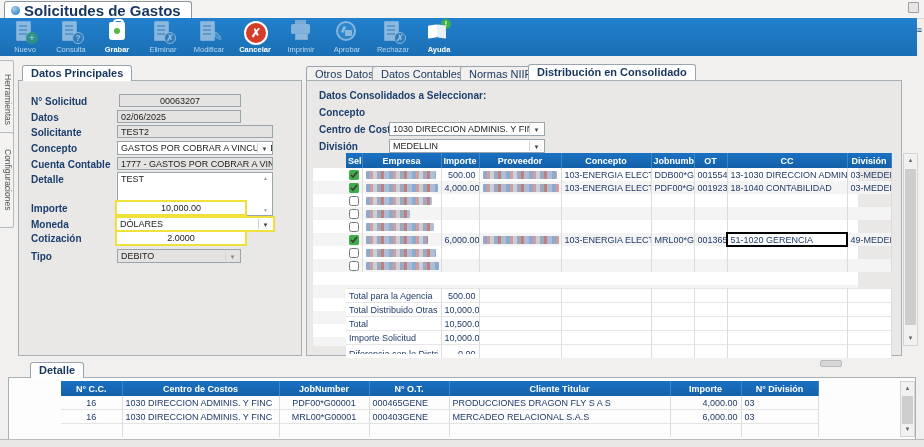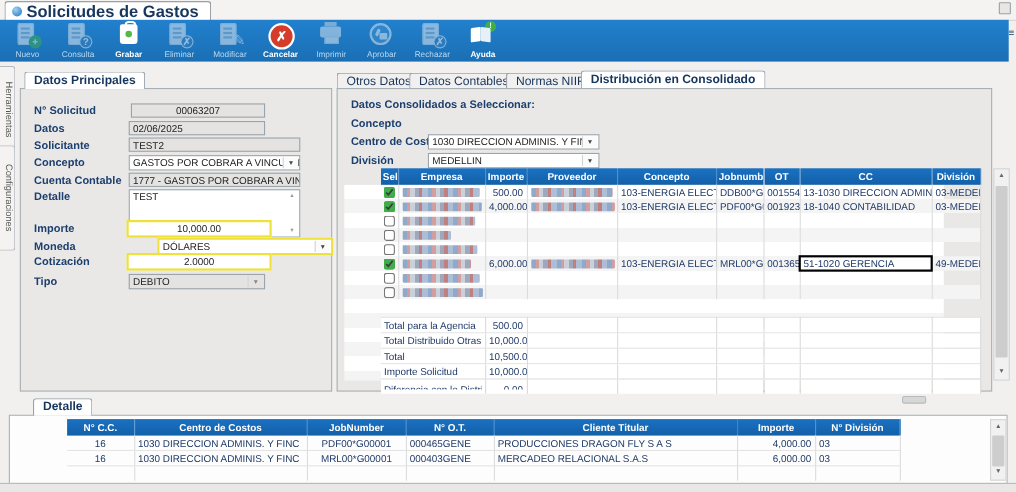--- a/index.html
+++ b/index.html
@@ -196,21 +196,21 @@
       <span class="ta-arrows">
           <span>▲</span>
           <span>▼</span>
         </span>
     </div>
 
     <span class="flabel" style="left:12px;top:122px;">Importe</span>
     <div class="fbox hl r" style="left:96px;top:119px;width:132px;height:16px;">10,000.00</div>
 
     <span class="flabel" style="left:12px;top:138px;">Moneda</span>
-    <div class="fbox hl" style="left:96px;top:135px;width:160px;height:16px;padding-right:16px;margin-left:28px;">
+    <div class="fbox hl" style="left:96px;top:135px;width:160px;height:16px;padding-right:16px;">
       <span>DÓLARES</span>
       <span class="dd-arrow">▼</span>
     </div>
 
     <span class="flabel" style="left:12px;top:152px;">Cotización</span>
     <div class="fbox hl r" style="left:96px;top:149px;width:132px;height:16px;">2.0000</div>
 
     <span class="flabel" style="left:12px;top:170px;">Tipo</span>
     <div class="fbox ro" style="left:98px;top:168px;width:124px;height:14px;padding-right:16px;">
       <span>DEBITO</span>

